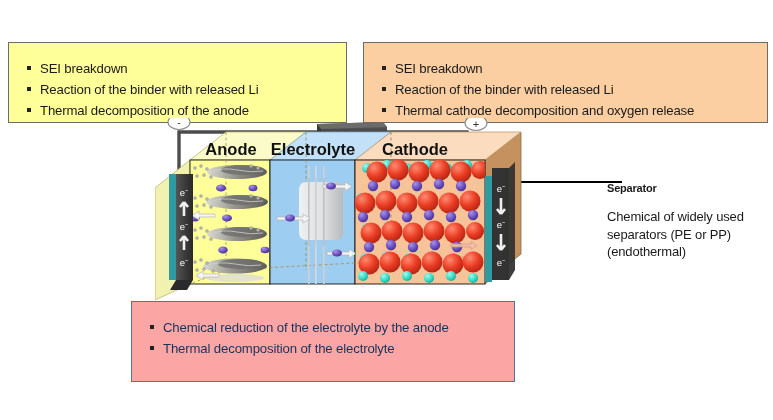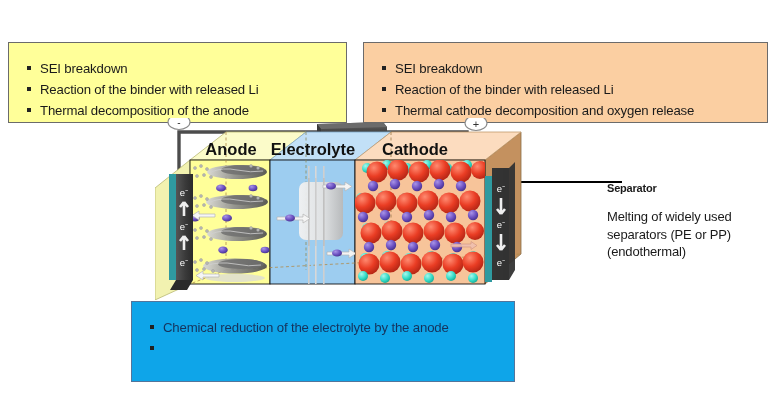--- a/index.html
+++ b/index.html
@@ -52,21 +52,21 @@
   #box-anode-thermal {
     left: 8px;  top: 42px;  width: 339px; height: 81px;
     background: #ffff99;
   }
   #box-cathode-thermal {
     left: 363px; top: 42px; width: 405px; height: 81px;
     background: #fbcfa2;
   }
   #box-electrolyte-thermal {
     left: 131px; top: 301px; width: 384px; height: 81px;
-    background: #0ea5e9;
+    background: #fca5a5;
     border-color: #53759b;
   }
   #box-electrolyte-thermal li { color: #16335c; }
 
   
   #separator-annotation {
     position: absolute;
     left: 607px; top: 179px;
     width: 166px;
   }
@@ -118,35 +118,35 @@
       <li><span class="bul"></span><span>SEI breakdown</span></li>
       <li><span class="bul"></span><span>Reaction of the binder with released Li</span></li>
       <li><span class="bul"></span><span>Thermal cathode decomposition and oxygen  release</span></li>
     </ul>
   </div>
 
   <div class="callout" id="box-electrolyte-thermal">
     <ul>
       <li><span class="bul"></span><span>Chemical reduction of the electrolyte by the anode</span></li>
       <li><span class="bul"></span></li>
-      <li><span class="bul"></span></li>
+      <li><span class="bul"></span><span>Thermal decomposition of the electrolyte</span></li>
     </ul>
   </div>
 
   <svg id="leader-line" viewBox="0 0 240 32" width="240" height="32">
 
     <line x1="238" y1="12" x2="30" y2="12" stroke="#000" stroke-width="2.2"></line>
     <line x1="30" y1="12" x2="-12" y2="-6" stroke="#000" stroke-width="2.2"></line>
     <polygon points="-12,-6 5,-3 2,9" fill="#000"></polygon>
   </svg>
 
   <div id="separator-annotation">
     <div id="separator-title">Separator</div>
     <div id="separator-desc">
-      <div>Melting of widely used</div>
+      <div>Chemical of widely used</div>
       <div>separators (PE or PP)</div>
       <div>(endothermal)</div>
     </div>
   </div>
 
   <div id="battery">
     <svg viewBox="0 0 395 182" width="395" height="182">
       <defs>
 
         <linearGradient id="gGraphite" x1="0" y1="0" x2="1" y2="0">

